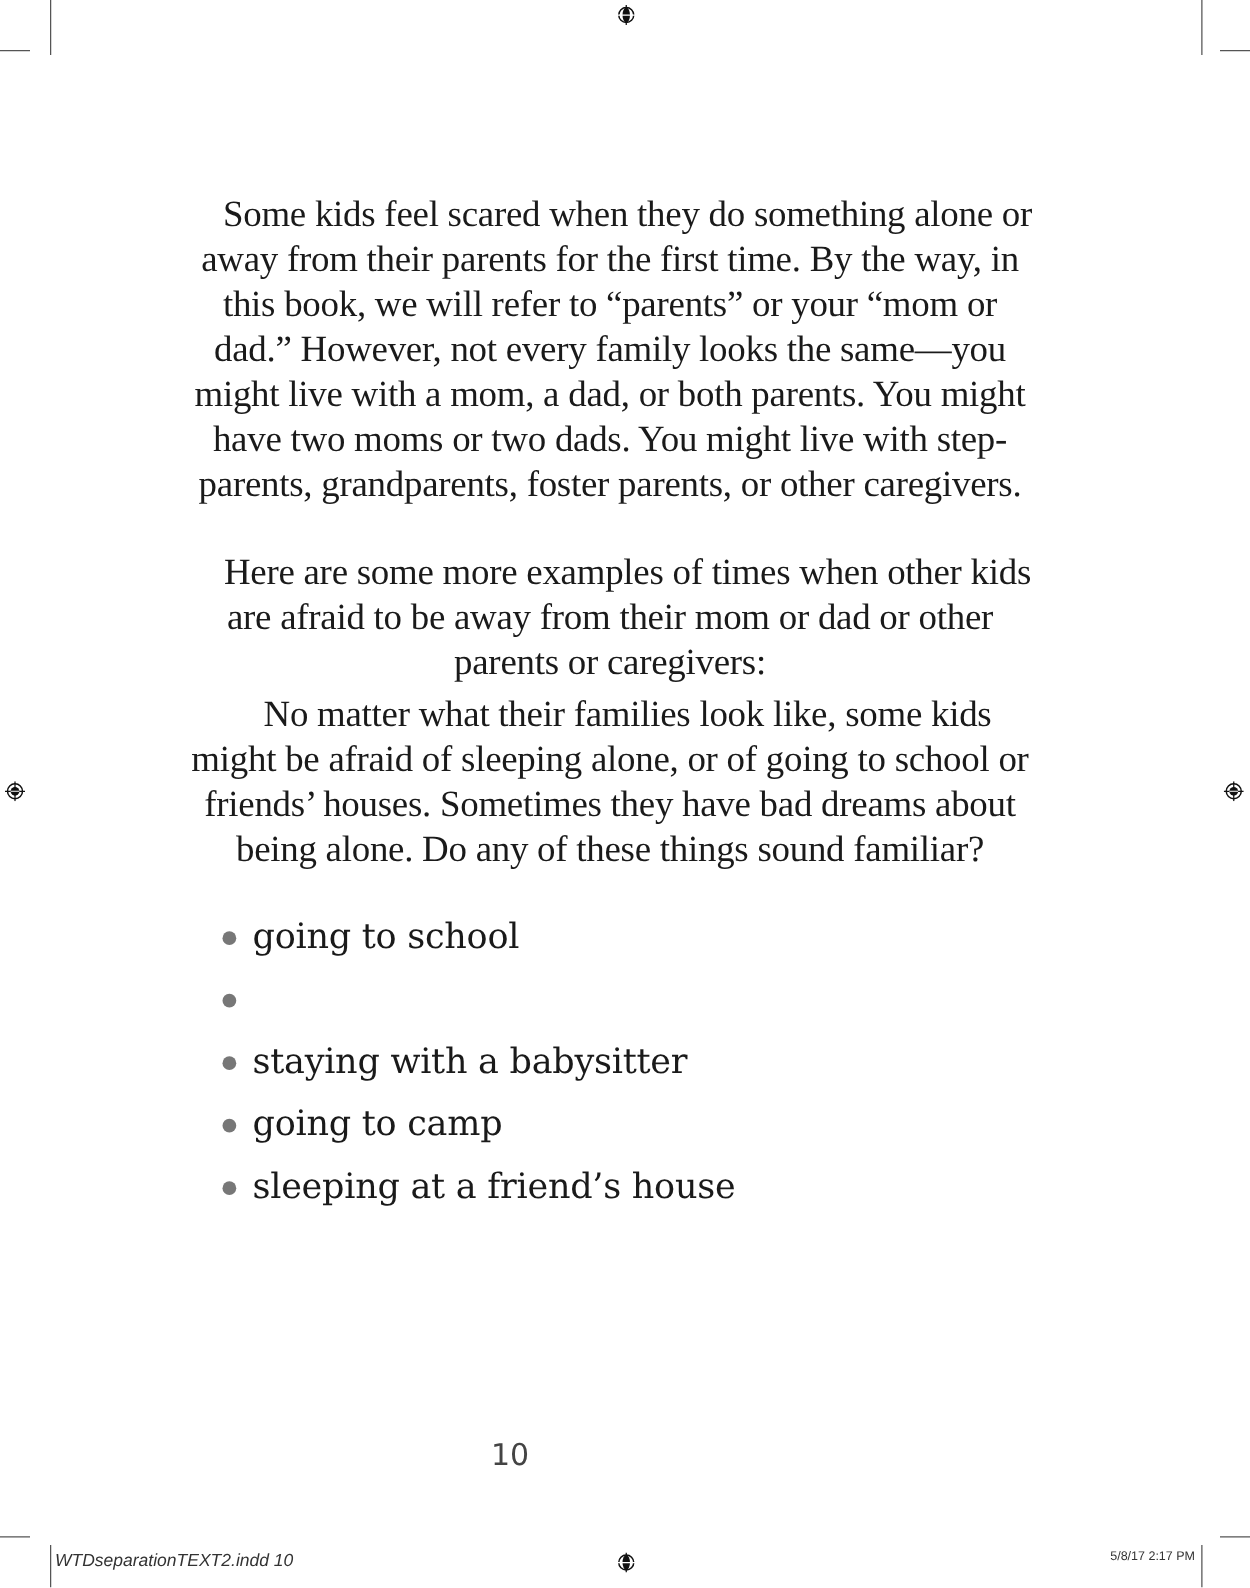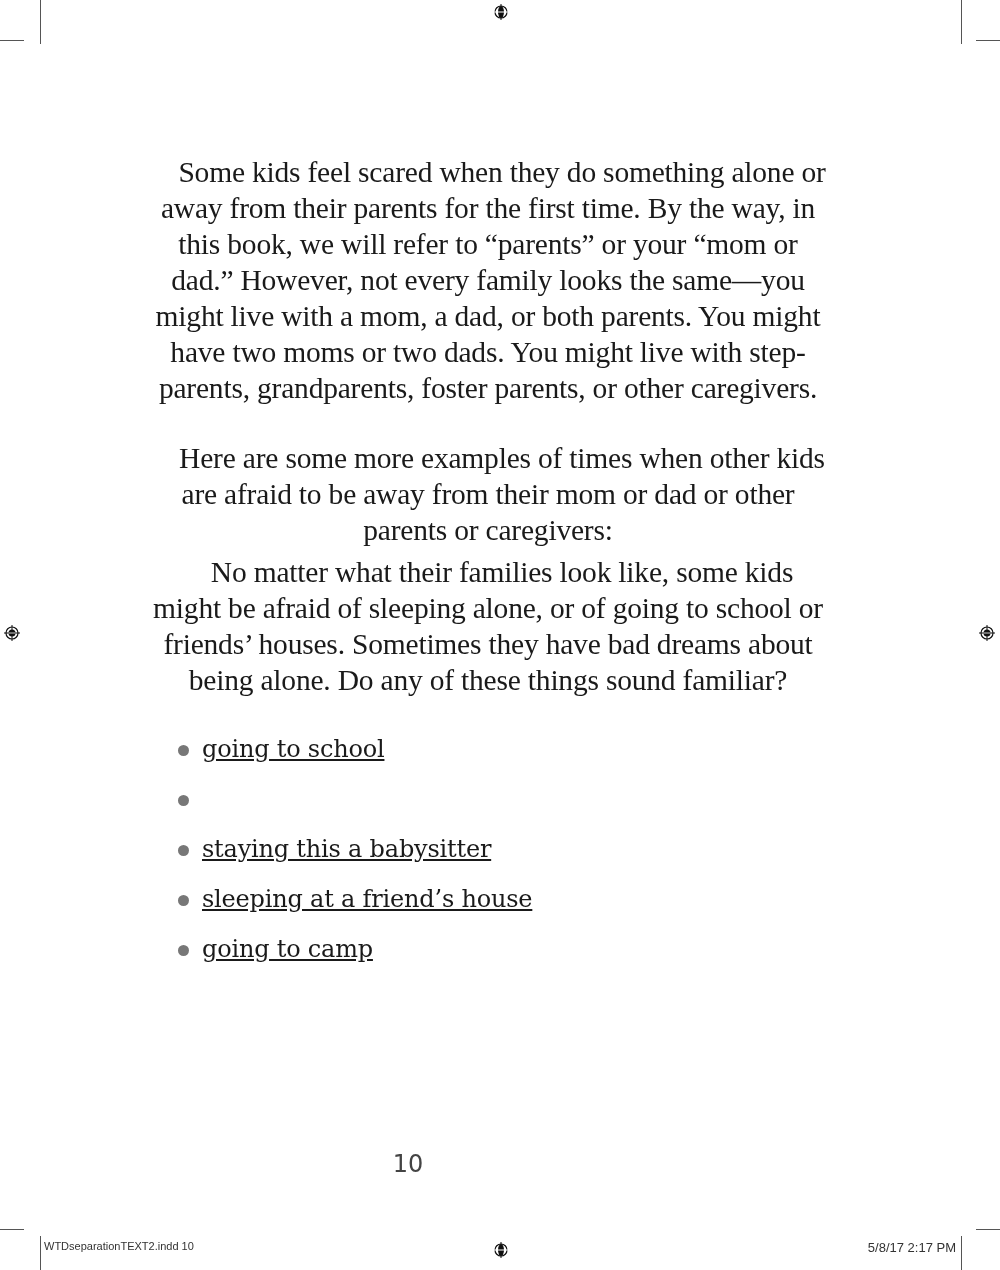--- a/index.html
+++ b/index.html
@@ -7,28 +7,28 @@
 
     .crop { position: absolute; background: #555; }
     .crop.v { width: 1px; }
     .crop.h { height: 1px; }
 
     .reg { position: absolute; width: 16px; height: 16px; }
     .reg svg { width: 16px; height: 16px; display: block; }
 
     .text-block { position: absolute; left: 148px; top: 154px; width: 680px; font-size: 29.5px; line-height: 36px; letter-spacing: -0.2px; }
     .para { margin: 0 0 34px 0; text-indent: 28px; text-align: center; }
-    .bullets { list-style: none; margin: 0; padding: 0 0 0 28px; font-family: "DejaVu Serif", "Liberation Serif", serif; font-size: 24px; text-decoration: underline; }
+    .bullets { list-style: none; margin: 0; padding: 0 0 0 28px; font-family: "DejaVu Serif", "Liberation Serif", serif; font-size: 28px; }
     .bullets li { position: relative; padding-left: 26px; height: 50px; line-height: 34px; }
     .bullets li .dot { position: absolute; left: 2px; top: 13px; width: 11px; height: 11px; border-radius: 50%; background: #777; }
 
     .page-number { position: absolute; left: 0; width: 816px; top: 1150px; text-align: center; font-family: "DejaVu Sans", sans-serif; font-size: 24px; color: #444; }
 
-    .slug-left { position: absolute; left: 44px; top: 1240px; font-family: "Liberation Sans", sans-serif; font-size: 11px; color: #333; }
-    .slug-right { position: absolute; right: 44px; top: 1240px; font-family: "Liberation Sans", sans-serif; font-size: 13px; color: #333; }
+    .slug-left { position: absolute; left: 44px; top: 1240px; font-family: "Liberation Sans", sans-serif; font-size: 14px; color: #333; font-style: italic; }
+    .slug-right { position: absolute; right: 44px; top: 1240px; font-family: "Liberation Sans", sans-serif; font-size: 10px; color: #333; }
   </style>
 </head>
 <body>
 
 <div class="crop v" style="left:40px; top:0; height:44px;"></div>
 <div class="crop h" style="left:0; top:40px; width:24px;"></div>
 <div class="crop v" style="left:961px; top:0; height:44px;"></div>
 <div class="crop h" style="left:976px; top:40px; width:24px;"></div>
 <div class="crop h" style="left:0; top:1229px; width:24px;"></div>
 <div class="crop v" style="left:40px; top:1236px; height:34px;"></div>
@@ -70,22 +70,22 @@
     </svg>
 </div>
 
 <div class="text-block">
   <p class="para">Some kids feel scared when they do something alone or away from their parents for the first time. By the way, in this book, we will refer to “parents” or your “mom or dad.” However, not every family looks the same—you might live with a mom, a dad, or both parents. You might have two moms or two dads. You might live with step-parents, grandparents, foster parents, or other caregivers.</p>
   <p class="para" style="margin-bottom:6px;">Here are some more examples of times when other kids are afraid to be away from their mom or dad or other parents or caregivers:</p>
   <p class="para">No matter what their families look like, some kids might be afraid of sleeping alone, or of going to school or friends’ houses. Sometimes they have bad dreams about being alone. Do any of these things sound familiar?</p>
   <ul class="bullets">
     <li><span class="dot"></span><span>going to school</span></li>
     <li><span class="dot"></span></li>
-    <li><span class="dot"></span><span>staying this a babysitter</span></li>
+    <li><span class="dot"></span><span>staying with a babysitter</span></li>
+    <li><span class="dot"></span><span>going to camp</span></li>
     <li><span class="dot"></span><span>sleeping at a friend’s house</span></li>
-    <li><span class="dot"></span><span>going to camp</span></li>
   </ul>
 </div>
 
 <div class="page-number">10</div>
 
 <div class="slug-left">WTDseparationTEXT2.indd   10</div>
 <div class="slug-right">5/8/17   2:17 PM</div>
 
 </body></html>

